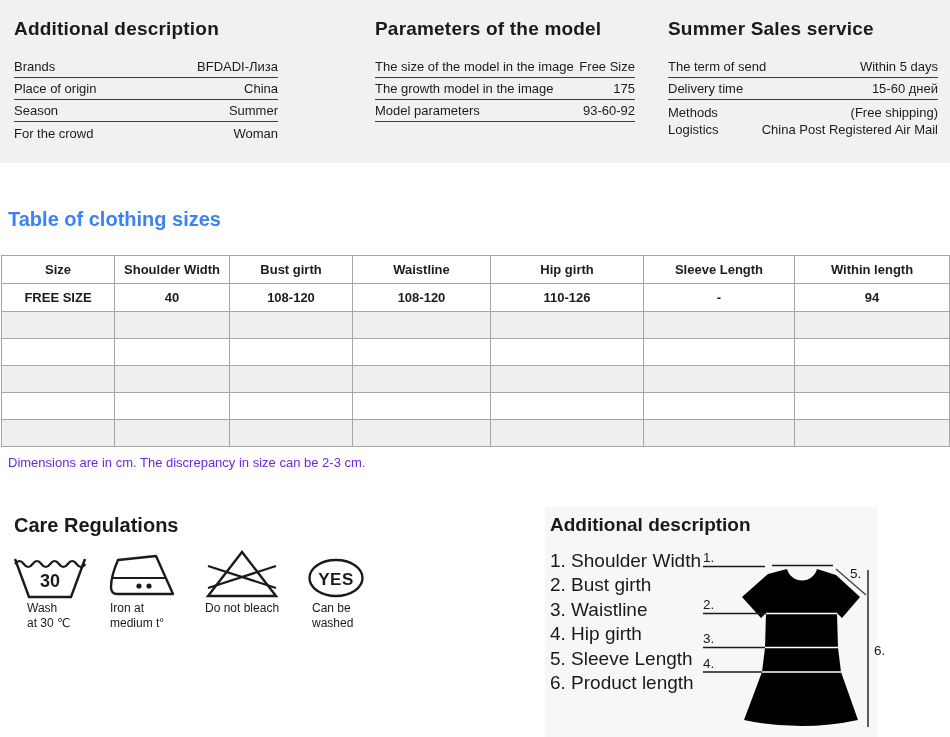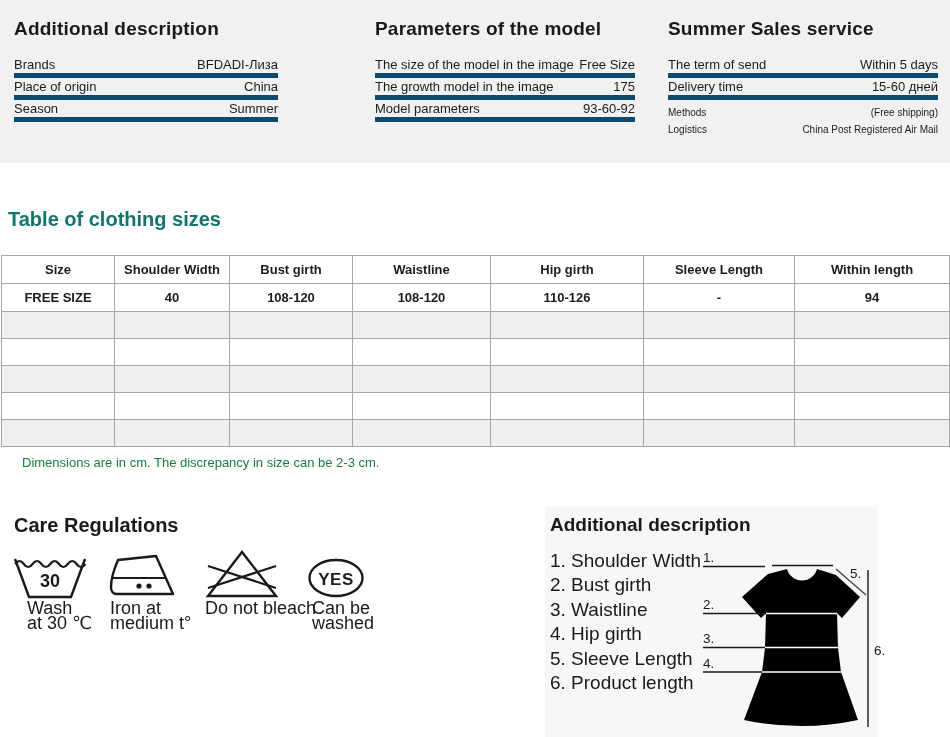--- a/index.html
+++ b/index.html
@@ -16,56 +16,56 @@
     background:#f1f1f1;
   }
   .info-col { position:absolute; top:18px; }
   .info-col h2 { font-size:19px; font-weight:600; color:#1a1a1a; letter-spacing:0.2px; }
   .col-1 { left:14px;  width:264px; }
   .col-2 { left:343px; width:260px;margin-left:32px; }
   .col-3 { left:668px; width:270px; }
   .info-rows { margin-top:16px; }
   .info-row {
     display:flex; justify-content:space-between; align-items:center;
-    height:22px; font-size:13px; border-bottom:5px solid #0c4a6e;
+    height:22px; font-size:13px; border-bottom:1px solid #0c4a6e;
   }
   .info-row.no-line { border-bottom:none; }
   .stack-row {
     display:flex; justify-content:space-between; align-items:center;
-    height:17px; font-size:10px;
+    height:17px; font-size:13px;
   }
   .info-label { text-align:left; white-space:nowrap; }
   .info-value { text-align:right; white-space:nowrap; }
 
   .sizes-heading {
     position:absolute; left:8px; top:208px;
-    font-size:20px; font-weight:600; color:#0f766e;
+    font-size:20px; font-weight:600; color:#3b82f6;
   }
   table.size-table {
     position:absolute; left:1px; top:255px; width:948px;
     border-collapse:collapse; table-layout:fixed;
     border:1px solid #7d7d7d;
   }
   .size-table th, .size-table td {
     border:1px solid #a6a6a6; font-size:13px; text-align:center;
     padding:0; color:#1c1c1c; font-weight:700;
   }
   .size-table th { height:28px; }
   .size-table td { height:28px; }
   .size-table tr.empty td { height:27px; }
   .size-table tr.gray td { background:#efefef; }
 
-  .table-note { position:absolute; left:22px; top:455px; font-size:13px; color:#15803d; }
+  .table-note { position:absolute; left:8px; top:455px; font-size:13px; color:#6d28d9; }
 
   .care-title {
     position:absolute; left:14px; top:514px;
     font-size:20px; font-weight:600; color:#1a1a1a;
   }
   .care-icon { position:absolute; }
-  .care-label { position:absolute; font-size:18px; line-height:15px; color:#1a1a1a; }
+  .care-label { position:absolute; font-size:12px; line-height:15px; color:#1a1a1a; }
 
   .right-panel-bg {
     position:absolute; left:545px; top:507px; width:332px; height:230px;
     background:#f7f7f7;
   }
   .meas-title {
     position:absolute; left:550px; top:514px;
     font-size:19px; font-weight:600; color:#1a1a1a;
   }
   .meas-list {
@@ -90,20 +90,24 @@
         <span class="info-label">Brands</span>
         <span class="info-value">BFDADI-Лиза</span>
       </div>
       <div class="info-row">
         <span class="info-label">Place of origin</span>
         <span class="info-value">China</span>
       </div>
       <div class="info-row">
         <span class="info-label">Season</span>
         <span class="info-value">Summer</span>
+      </div>
+      <div class="info-row no-line">
+        <span class="info-label">For the crowd</span>
+        <span class="info-value">Woman</span>
       </div>
     </div>
   </div>
 
   <div class="info-col col-2">
     <h2>Parameters of the model</h2>
     <div class="info-rows">
       <div class="info-row">
         <span class="info-label">The size of the model in the image</span>
         <span class="info-value">Free Size</span>

